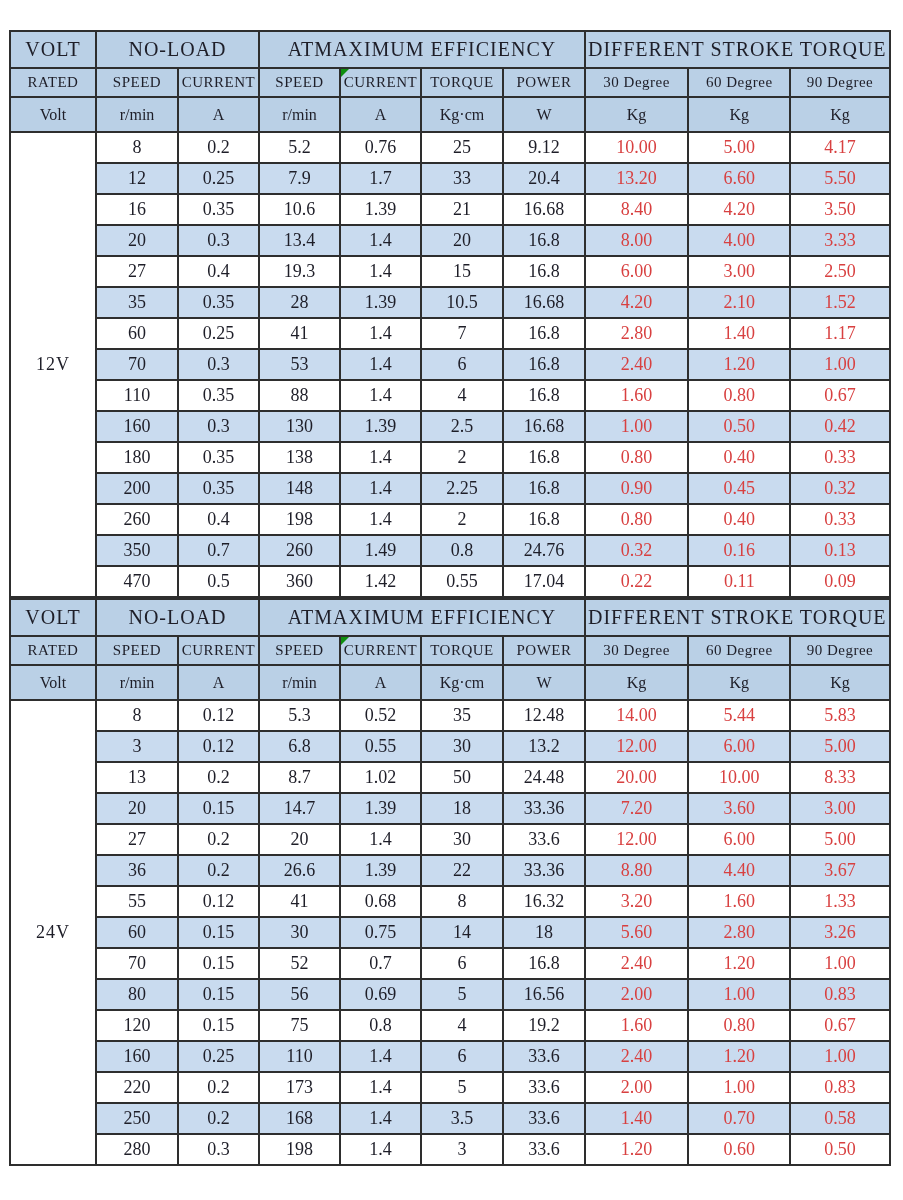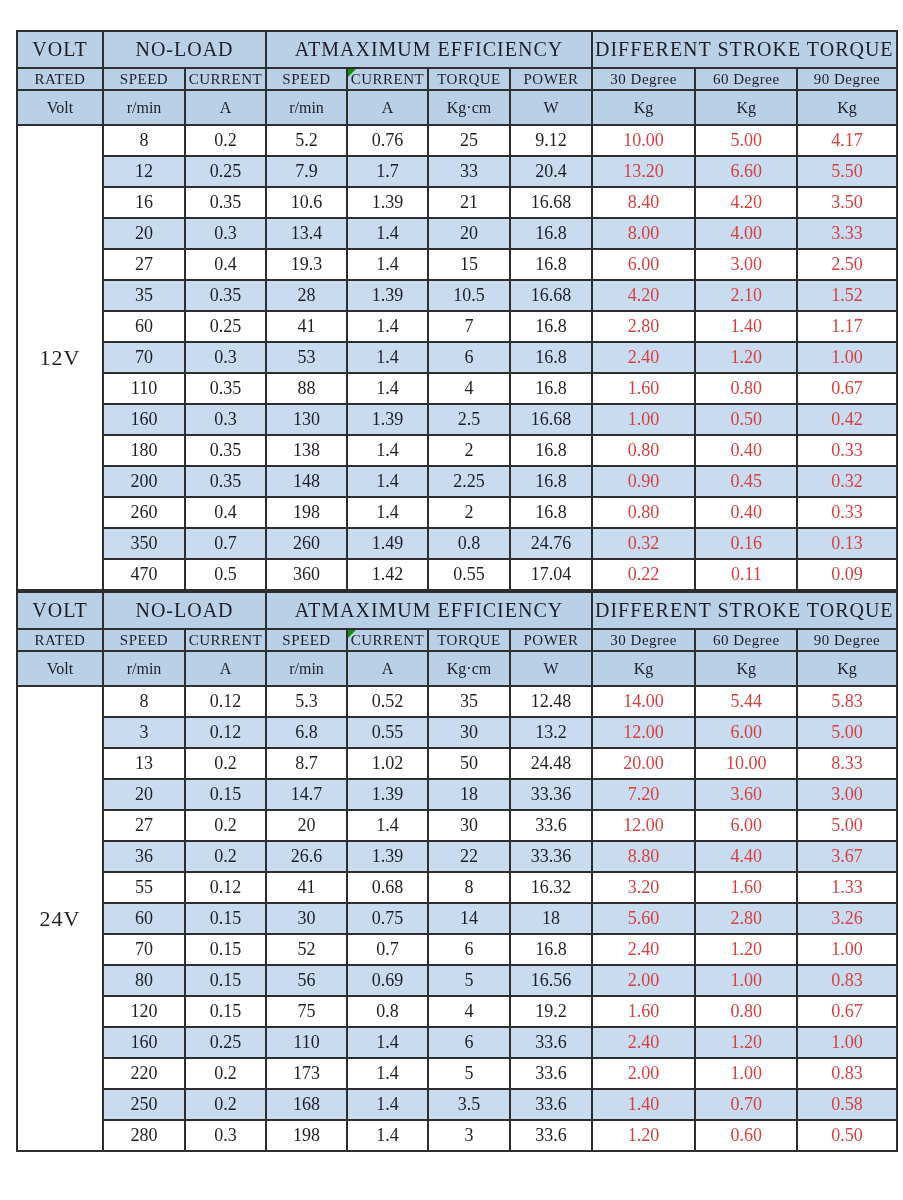--- a/index.html
+++ b/index.html
@@ -12,50 +12,50 @@
     color: #1e1e28;
   }
   .page {
     width: 903px;
     height: 1200px;
     overflow: hidden;
   }
   table.spec {
     border-collapse: collapse;
     table-layout: fixed;
-    margin-left: 16px;
+    margin-left: 9px;
     empty-cells: show;
   }
   table.spec:first-of-type { margin-top: 30px; }
   th, td {
     border: 2px solid #2e2e2e;
     text-align: center;
     vertical-align: middle;
     padding: 0 2px;
     overflow: hidden;
     white-space: nowrap;
   }
   
   thead th { background: #bad0e6; font-weight: normal; }
   tr.group-row { height: 37px; }
   tr.group-row th {
     font-size: 20px;
     letter-spacing: 1px;
   }
-  tr.cols-row { height: 22px; border-radius: 16px; }
+  tr.cols-row { height: 29px; border-radius: 16px; }
   tr.cols-row th { font-size: 15px; letter-spacing: 0.5px; position: relative; }
   tr.units-row { height: 35px; }
   tr.units-row th { font-size: 16px; }
   
   tbody tr { height: 31px; }
   tbody td { font-size: 18px; background: #ffffff; }
   tbody tr.stripe td { background: #c9dbef; }
   td.volt-cell {
     background: #ffffff !important;
-    font-size: 22px;
+    font-size: 18px;
     letter-spacing: 1px;
   }
   td.red { color: #d84040; }
   
   .corner-marker {
     position: absolute;
     top: 0; left: 0;
     width: 0; height: 0;
     border-top: 8px solid #0f8f0f;
     border-right: 8px solid transparent;

